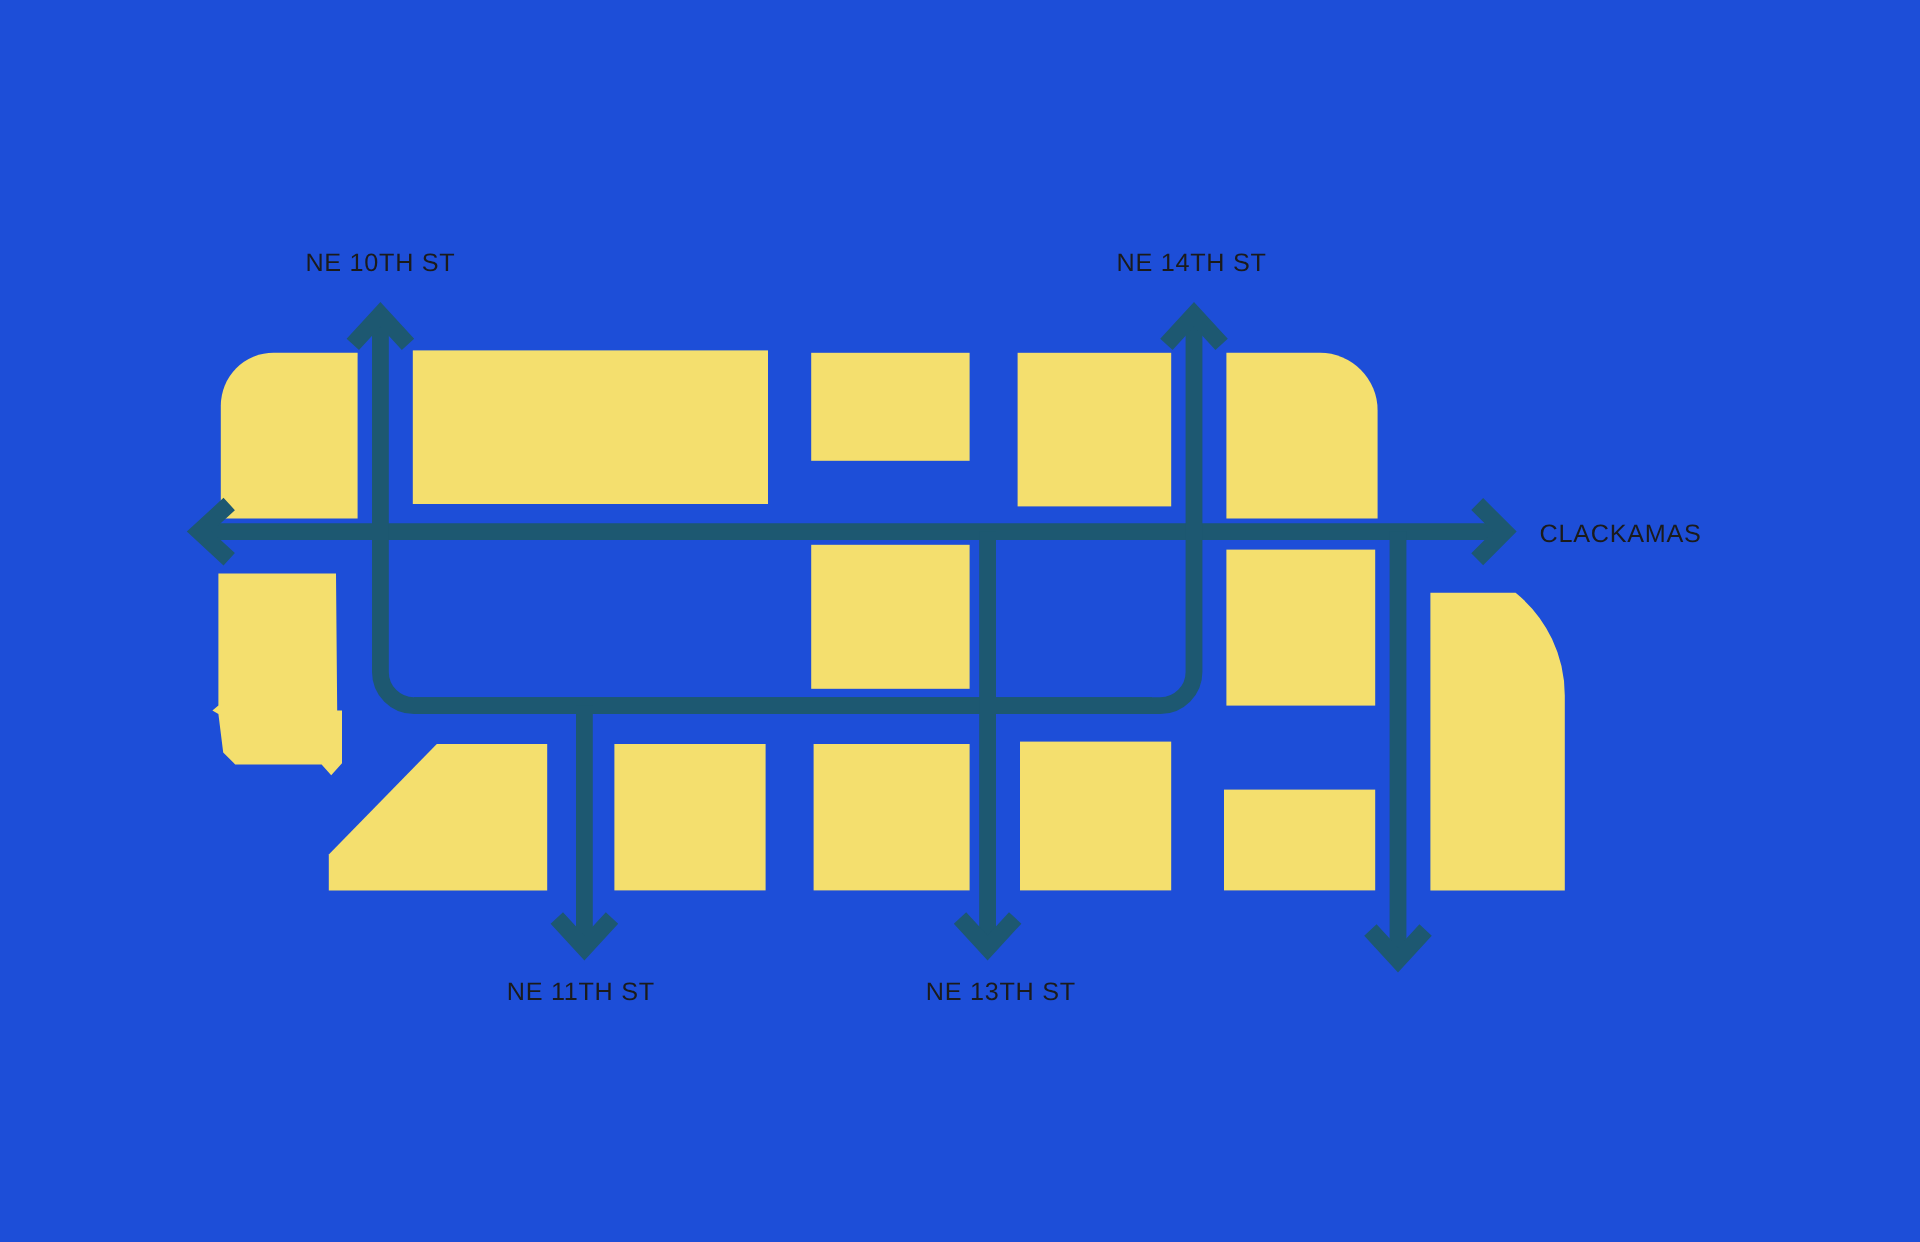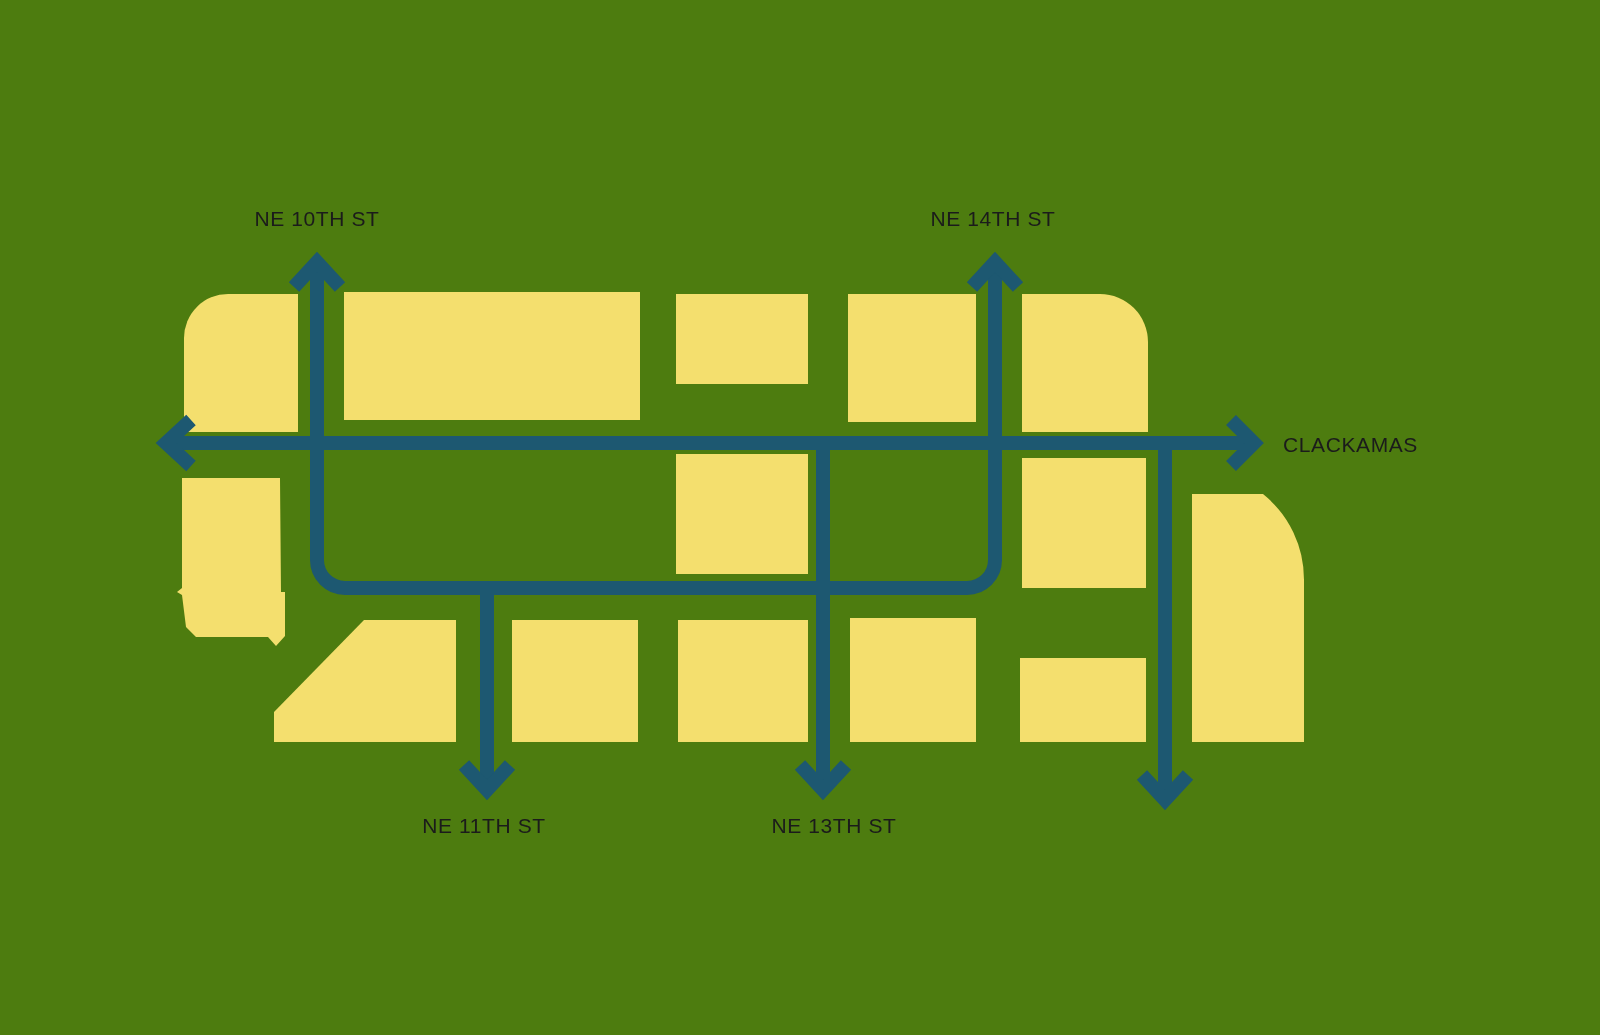--- a/index.html
+++ b/index.html
@@ -7,21 +7,21 @@
     padding: 0;
     background: #ffffff;
   }
   body {
     font-family: "Liberation Sans", sans-serif;
   }
   #stage {
     position: relative;
     width: 1600px;
     height: 1035px;
-    background: #4d7c0f;
+    background: #1d4ed8;
     overflow: hidden;
   }
   #map-svg {
     position: absolute;
     left: 0;
     top: 0;
     width: 1600px;
     height: 1035px;
     display: block;
   }

